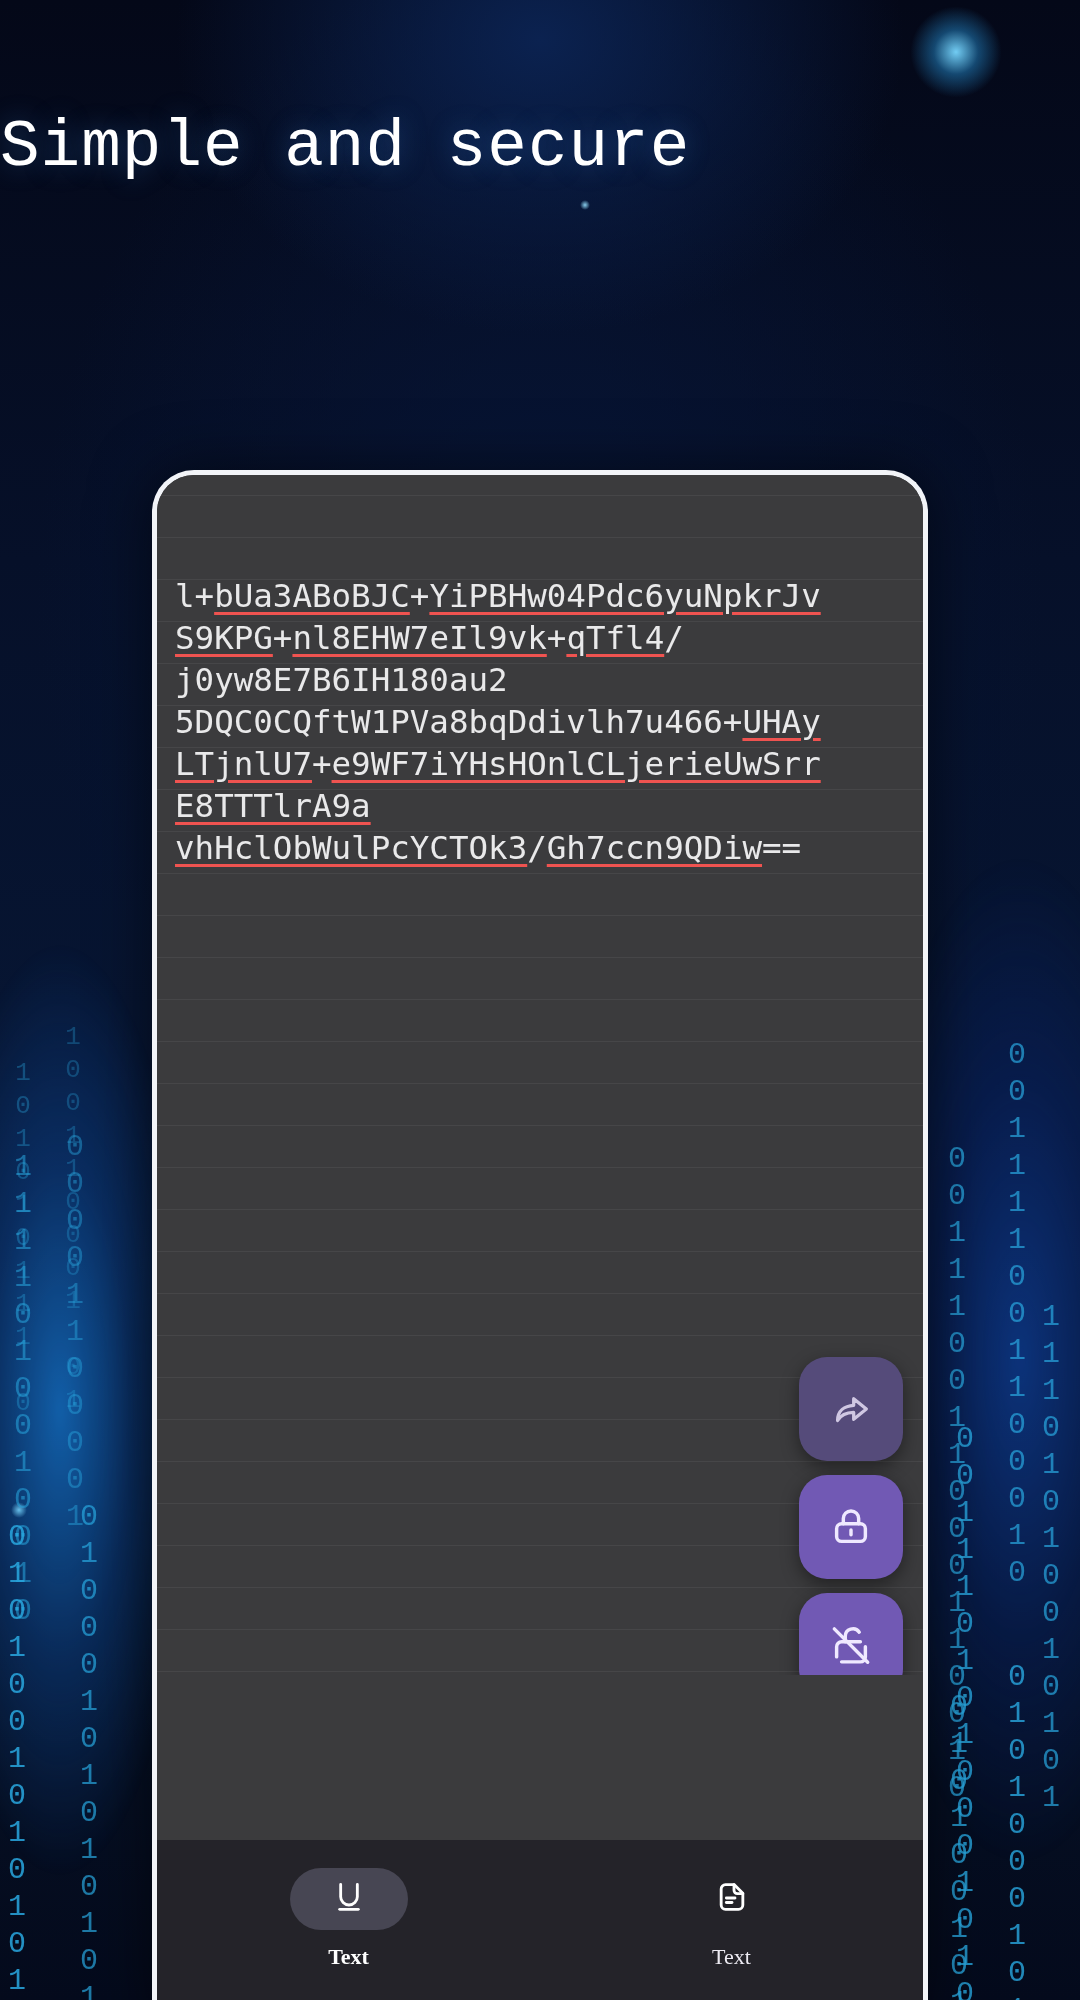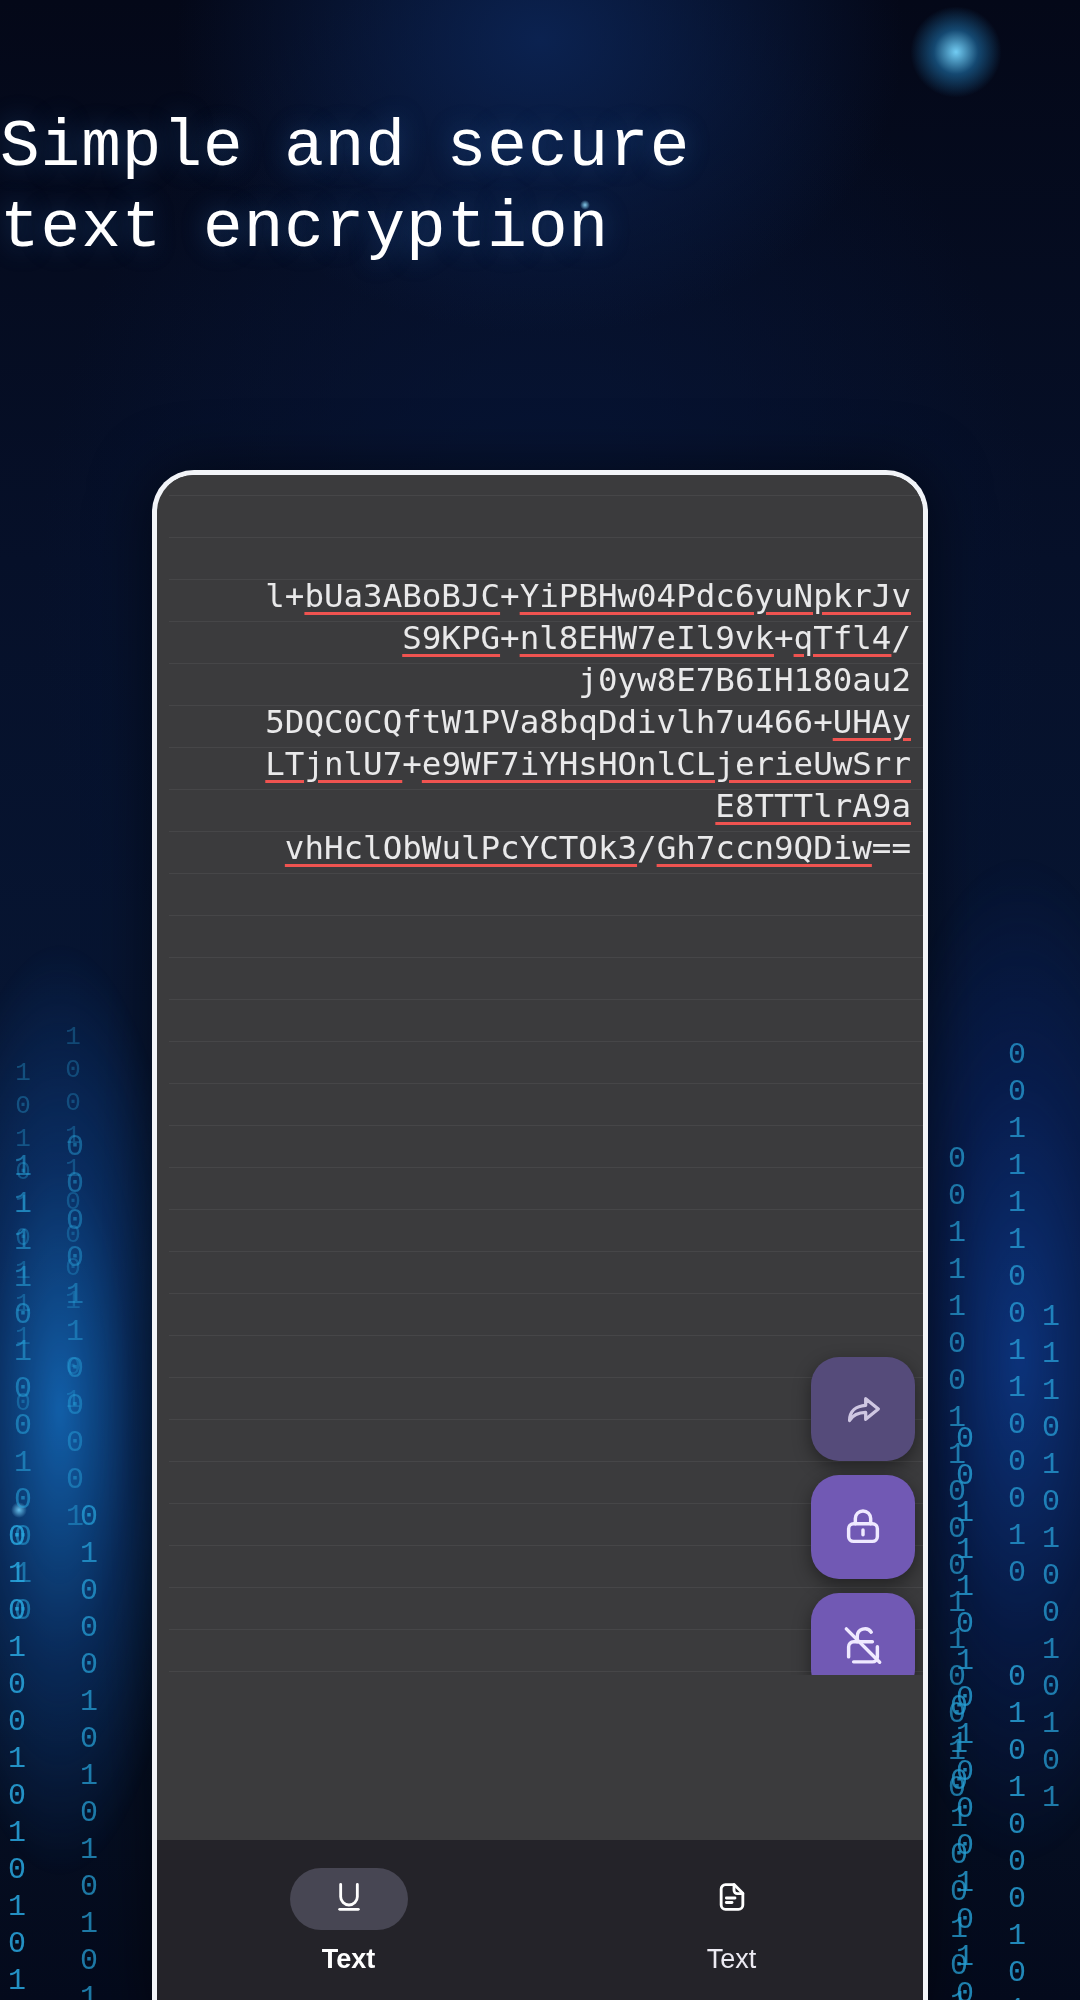--- a/index.html
+++ b/index.html
@@ -91,26 +91,25 @@
     border-radius: 42px 42px 0 0;
     border: 5px solid #f2f4f8;
     border-bottom: none;
     background: #3b3b3d;
     overflow: hidden;
     box-shadow: 0 0 60px rgba(0,0,0,0.55);
   }
 
   .phone-body {
     position: absolute;
-    left: 12px; top: 0;
+    left: 0; top: 0;
     width: 100%;
     height: 1200px;
     background: #3b3b3d;
     overflow: hidden;
-    text-align: right;
   }
 
   
   .rules {
     position: absolute;
     left: 0; top: 0; right: 0; bottom: 0;
     background-image: repeating-linear-gradient(
       to bottom,
       rgba(255,255,255,0.055) 0px,
       rgba(255,255,255,0.055) 1px,
@@ -180,23 +179,23 @@
   .navpill {
     width: 118px;
     height: 62px;
     border-radius: 31px;
     display: flex;
     align-items: center;
     justify-content: center;
   }
   .navpill.active { background: #474653; }
   .navlabel {
-    font-size: 27px;
+    font-size: 22px;
     color: #ffffff;
-    font-family: Liberation Sans, sans-serif;
+    font-family: Liberation Serif, serif;
   }
   .navlabel.active { font-weight: bold; }
   .navlabel.inactive { font-weight: normal; color: #eceaf2; }
 </style>
 </head>
 <body>
 
 <div class="screen">
 
   <div class="bg-glow-left"></div>
@@ -215,21 +214,20 @@
       <div class="bincol" style="left: 1000px; top: 1038px; font-size: 30px; color: rgb(41, 168, 224); opacity: 0.7;">001111001100010</div>
       <div class="bincol" style="left: 948px; top: 1422px; font-size: 30px; color: rgb(41, 168, 224); opacity: 0.8;">0011101010001010</div>
       <div class="bincol" style="left: 1034px; top: 1300px; font-size: 30px; color: rgb(41, 168, 224); opacity: 0.7;">11101010010101</div>
       <div class="bincol" style="left: 942px; top: 1690px; font-size: 30px; color: rgb(41, 168, 224); opacity: 0.8;">0101001010101011</div>
       <div class="bincol" style="left: 1000px; top: 1660px; font-size: 30px; color: rgb(41, 168, 224); opacity: 0.8;">010100010101010001000</div>
       <div class="bincol" style="left: 884px; top: 950px; font-size: 26px; color: rgb(41, 168, 224); opacity: 0.35;">111010101011</div>
     </div>
 
   <div class="headline">
     <span>Simple and secure</span>
-    <span class="l2">text encryption</span>
   </div>
 
   <div class="phone">
 
     <div class="phone-body">
       <div class="rules"></div>
 
       <div class="cipher" id="cipher"><div class="row"><span>l+</span><span class="sp">bUa3ABoBJC</span><span>+</span><span class="sp">YiPBHw04Pdc6yuNpkrJv</span></div><div class="row"><span class="sp">S9KPG</span><span>+</span><span class="sp">nl8EHW7eIl9vk</span><span>+</span><span class="sp">qTfl4</span><span>/</span></div><div class="row"><span>j0yw8E7B6IH180au2</span></div><div class="row"><span>5DQC0CQftW1PVa8bqDdivlh7u466+</span><span class="sp">UHAy</span></div><div class="row"><span class="sp">LTjnlU7</span><span>+</span><span class="sp">e9WF7iYHsHOnlCLjerieUwSrr</span></div><div class="row"><span class="sp">E8TTTlrA9a</span></div><div class="row"><span class="sp">vhHclObWulPcYCTOk3</span><span>/</span><span class="sp">Gh7ccn9QDiw</span><span>==</span></div></div>
 
       <div class="fab share">

